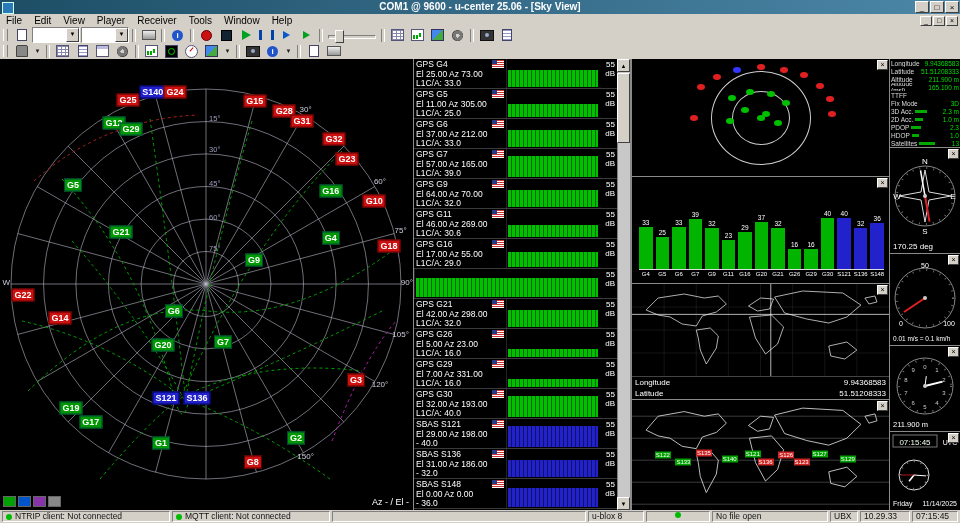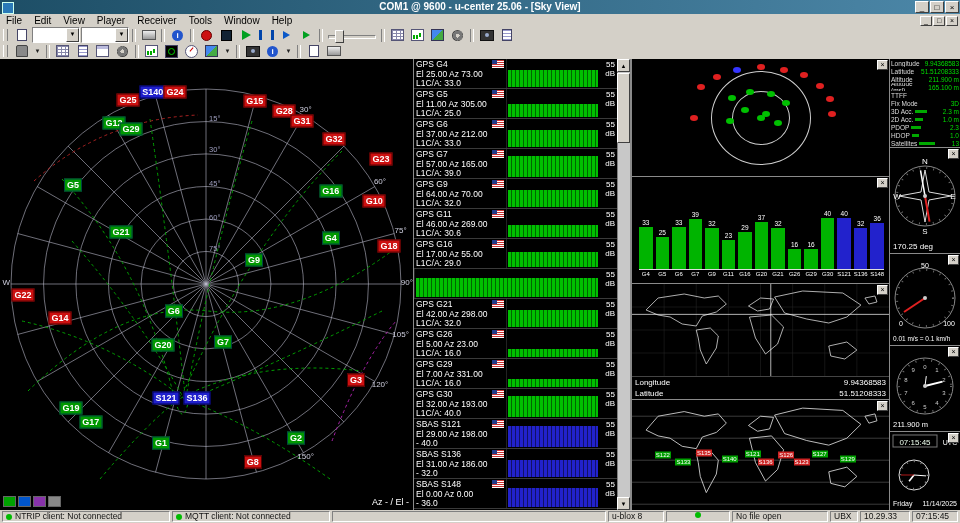--- a/index.html
+++ b/index.html
@@ -342,21 +342,21 @@
           <span class="skylabel el" style="left: 52%; top: 42%;">75°</span>
           <div class="sat r" style="left: 31%; top: 9%;">G25</div>
           <div class="sat b" style="left: 37%; top: 7.3%;">S140</div>
           <div class="sat r" style="left: 42.4%; top: 7.3%;">G24</div>
           <div class="sat r" style="left: 61.7%; top: 9.3%;">G15</div>
           <div class="sat g" style="left: 27.6%; top: 14.2%;">G12</div>
           <div class="sat g" style="left: 31.7%; top: 15.5%;">G29</div>
           <div class="sat r" style="left: 68.8%; top: 11.5%;">G28</div>
           <div class="sat r" style="left: 73.1%; top: 13.7%;">G31</div>
           <div class="sat r" style="left: 80.9%; top: 17.7%;">G32</div>
-          <div class="sat r" style="left: 84%; top: 22.1%; margin-left: 34px;">G23</div>
+          <div class="sat r" style="left: 84%; top: 22.1%;">G23</div>
           <div class="sat g" style="left: 17.7%; top: 27.9%;">G5</div>
           <div class="sat g" style="left: 80.1%; top: 29.2%;">G16</div>
           <div class="sat r" style="left: 90.6%; top: 31.4%;">G10</div>
           <div class="sat g" style="left: 29.3%; top: 38.3%;">G21</div>
           <div class="sat g" style="left: 80.1%; top: 39.8%;">G4</div>
           <div class="sat r" style="left: 94.2%; top: 41.4%;">G18</div>
           <div class="sat g" style="left: 61.5%; top: 44.5%;">G9</div>
           <div class="sat g" style="left: 42.1%; top: 55.8%;">G6</div>
           <div class="sat r" style="left: 5.6%; top: 52.4%;">G22</div>
           <div class="sat r" style="left: 6.3%; top: 57.5%; margin-left: 34px;">G14</div>
@@ -943,21 +943,21 @@
         <span>MQTT client: Not connected</span>
       </div>
       <div class="seg" style="flex: 1 1 0%;"></div>
       <div class="seg" style="width: 56px;">
         <span>u-blox 8</span>
       </div>
       <div class="seg" style="width: 64px; flex-direction: column;">
         <span class="led" style="background: rgb(0, 187, 0);"></span>
         <span>COM1 9600</span>
       </div>
-      <div class="seg" style="width: 96px;">
+      <div class="seg" style="width: 116px;">
         <span>No file open</span>
       </div>
       <div class="seg" style="width: 28px;">
         <span>UBX</span>
       </div>
       <div class="seg" style="width: 50px;">
         <span>10.29.33</span>
       </div>
       <div class="seg" style="width: 46px;">
         <span>07:15:45</span>

